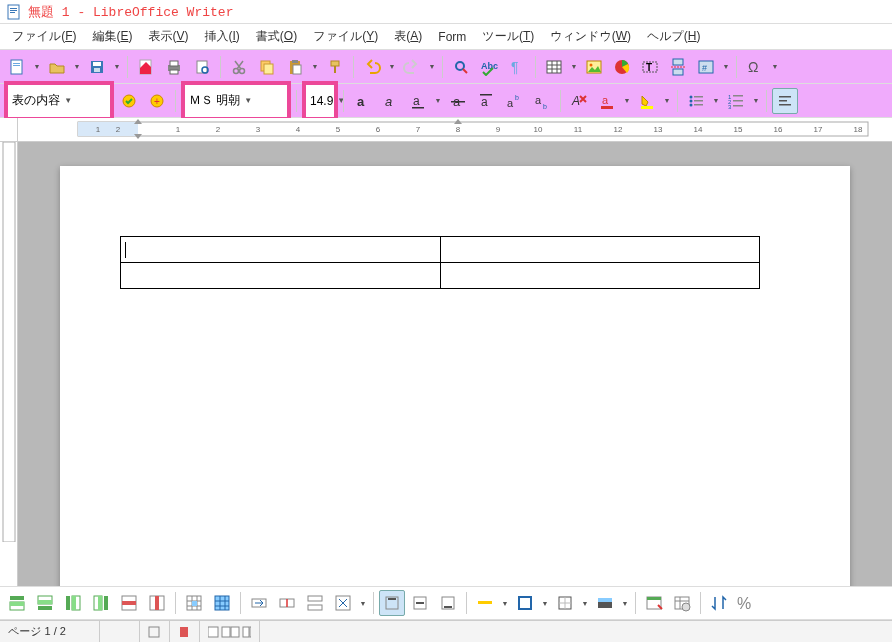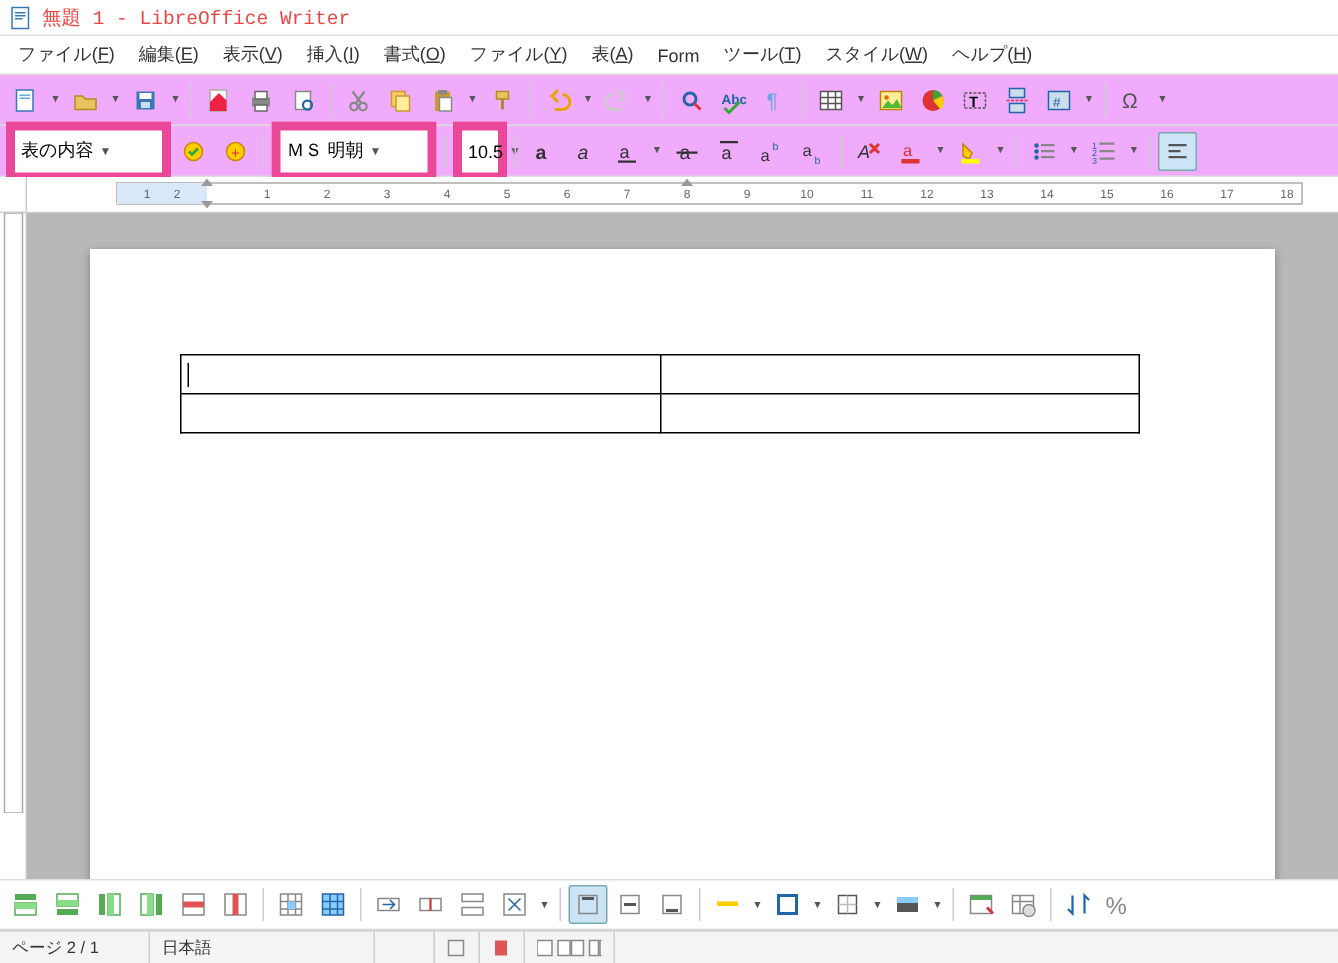--- a/index.html
+++ b/index.html
@@ -15,21 +15,21 @@
 .menubar .menu-item { padding: 3px 8px; color: #333; cursor: default; }
 .menubar .menu-item .u { text-decoration: underline; }
 
 
 .toolbar { background: #f0abfc; height: 34px; display: flex; align-items: center; padding: 0 4px; gap: 2px; border-bottom: 1px solid #ddd; }
 .tb-btn { width: 26px; height: 26px; display: inline-flex; align-items: center; justify-content: center; border: 1px solid transparent; border-radius: 2px; cursor: default; }
 .tb-sep { width: 1px; height: 22px; background: #ccc; margin: 0 3px; }
 .tb-drop { width: 10px; height: 26px; display: inline-flex; align-items: center; justify-content: center; color: #555; font-size: 7px; }
 
 
-.combo { height: 40px; border: 6px solid #ec4899; background: #fff; display: inline-flex; align-items: center; padding: 0 4px; font-size: 12px; }
+.combo { height: 40px; border: 4px solid #ec4899; background: #fff; display: inline-flex; align-items: center; padding: 0 4px; font-size: 12px; }
 .combo .drop-arrow { margin-left: 4px; font-size: 8px; color: #555; }
 .combo.style { width: 110px; }
 .combo.font  { width: 110px; }
 .combo.size  { width: 36px; }
 
 
 .ruler-row { background: #fff; height: 24px; display: flex; border-bottom: 1px solid #ccc; }
 .ruler-v-space { width: 18px; border-right: 1px solid #ccc; }
 .ruler-h { flex: 1; background: #fff; position: relative; overflow: hidden; }
 
@@ -70,21 +70,21 @@
 <div class="menubar">
   <span class="menu-item"><span>ファイル</span>(<span class="u">F</span>)</span>
   <span class="menu-item"><span>編集</span>(<span class="u">E</span>)</span>
   <span class="menu-item"><span>表示</span>(<span class="u">V</span>)</span>
   <span class="menu-item"><span>挿入</span>(<span class="u">I</span>)</span>
   <span class="menu-item"><span>書式</span>(<span class="u">O</span>)</span>
   <span class="menu-item"><span>ファイル</span>(<span class="u">Y</span>)</span>
   <span class="menu-item"><span>表</span>(<span class="u">A</span>)</span>
   <span class="menu-item"><span>Form</span></span>
   <span class="menu-item"><span>ツール</span>(<span class="u">T</span>)</span>
-  <span class="menu-item"><span>スタイル</span>(<span class="u">W</span>)</span>
+  <span class="menu-item"><span>ウィンドウ</span>(<span class="u">W</span>)</span>
   <span class="menu-item"><span>ヘルプ</span>(<span class="u">H</span>)</span>
 </div>
 
 <div class="toolbar">
   <span class="tb-btn">
       <svg width="18" height="18">
         <rect x="3" y="2" width="11" height="14" fill="#fff" stroke="#3a77b7"></rect>
         <rect x="5" y="5" width="7" height="1" fill="#6aa9e0"></rect>
         <rect x="5" y="7" width="7" height="1" fill="#6aa9e0"></rect>
       </svg>
@@ -253,21 +253,21 @@
         <text x="6" y="13" font-size="10" fill="#d33">+</text>
       </svg>
     </span>
   <span class="tb-sep"></span>
   <span class="combo font">
       <span>ＭＳ 明朝</span>
       <span class="drop-arrow">▼</span>
     </span>
   <span class="tb-sep"></span>
   <span class="combo size">
-      <span>10.5</span>
+      <span>14.9</span>
       <span class="drop-arrow">▼</span>
     </span>
   <span class="tb-sep"></span>
   <span class="tb-btn">
       <svg width="18" height="18">
         <text x="4" y="14" font-size="13" font-weight="bold" fill="#333">a</text>
       </svg>
     </span>
   <span class="tb-btn">
       <svg width="18" height="18">
@@ -567,22 +567,21 @@
       </svg>
     </span>
   <span class="tb-btn">
       <svg width="24" height="18">
         <text x="2" y="15" font-size="16" fill="#888">%</text>
       </svg>
     </span>
 </div>
 
 <div class="statusbar">
-  <div class="status-cell" style="width:100px">ページ 2 / 1</div>
-  <div class="status-cell" style="width:150px">日本語</div>
+  <div class="status-cell" style="width:100px">ページ 1 / 2</div>
   <div class="status-cell" style="width:40px"></div>
   <div class="status-cell" style="width:30px">
       <svg width="12" height="12">
         <rect x="1" y="1" width="10" height="10" fill="none" stroke="#888"></rect>
       </svg>
     </div>
   <div class="status-cell" style="width:30px">
       <svg width="12" height="12">
         <rect x="2" y="1" width="8" height="10" fill="#d55"></rect>
       </svg>

